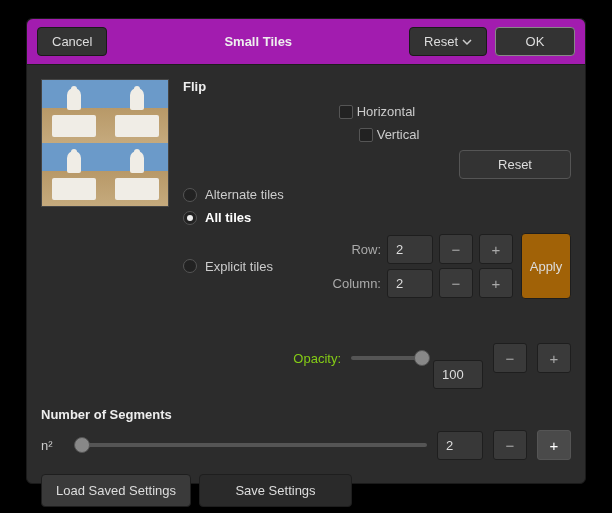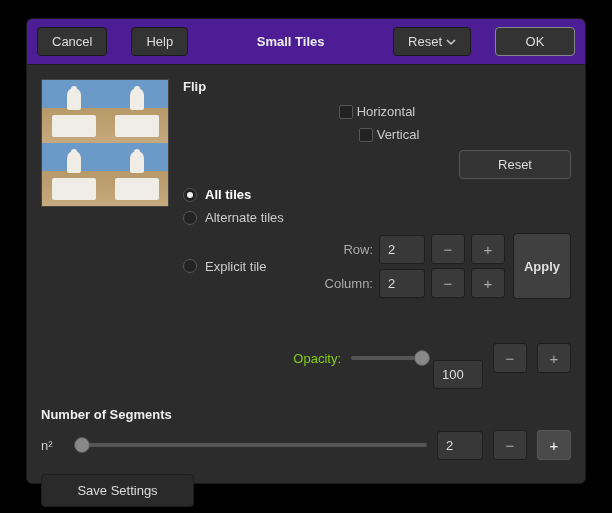--- a/index.html
+++ b/index.html
@@ -19,23 +19,23 @@
     height: 466px;
     background: #2c2c2c;
     border-radius: 6px;
     border: 1px solid #1a1a1a;
     box-shadow: 0 8px 24px rgba(0,0,0,0.6);
   }
   .titlebar {
     display: flex;
     align-items: center;
     padding: 8px 10px;
-    gap: 24px;
+    gap: 8px;
     border-bottom: 1px solid #1e1e1e;
-    background: #4c1d95;
+    background: #a21caf;
     border-radius: 6px 6px 0 0;
   }
   .title-text {
     flex: 1;
     text-align: center;
     font-weight: 600;
     color: #eee;
   }
   .btn {
     background: #333;
@@ -176,31 +176,30 @@
     border: 1px solid #1e1e1e;
     border-radius: 3px;
     color: #aaa;
     display: inline-flex;
     align-items: center;
     justify-content: center;
     font-size: 15px;
     cursor: pointer;
   }
   .apply-btn {
-    width: 58px;
+    width: 50px;
     height: 66px;
-    background: #404040;
+    background: #a16207;
     border: 1px solid #1e1e1e;
     border-radius: 4px;
     color: #ddd;
     display: flex;
     align-items: center;
     justify-content: center;
     cursor: pointer;
-    font-weight: bold;
   }
   .explicit-wrap {
     display: flex;
     gap: 8px;
     align-items: center;
     margin-top: 6px;
   }
   .opacity-row {
     display: flex;
     align-items: center;
@@ -275,21 +274,20 @@
   .chev svg { display:block; }
   .step.hl { background:#4a4a4a; color:#fff; border-color:#555; }
 </style>
 </head>
 <body>
 
 <div class="dialog">
 
   <div class="titlebar">
     <button class="btn">Cancel</button>
-    <button class="btn">Help</button>
     <div class="title-text">Small Tiles</div>
     <button class="btn">
       <span>Reset</span>
       <span class="chev">
         <svg viewBox="0 0 10 10">
             <path d="M1 3 L5 7 L9 3" fill="none" stroke="#ccc" stroke-width="1.5"></path>
           </svg>
       </span>
     </button>
     <button class="btn primary" style="width:80px;justify-content:center">OK</button>
@@ -316,32 +314,32 @@
           <div class="flip-check-row" style="margin-left:24px">
             <span class="checkbox"></span>
             <span>Vertical</span>
           </div>
           <div class="reset-box">
             <button class="btn btn-wide">Reset</button>
           </div>
         </div>
 
         <div class="radio-row">
+          <span class="radio"></span>
+          <span>Alternate tiles</span>
+        </div>
+        <div class="radio-row">
           <span class="radio on"></span>
           <span class="bold">All tiles</span>
-        </div>
-        <div class="radio-row">
-          <span class="radio"></span>
-          <span>Alternate tiles</span>
         </div>
 
         <div class="explicit-wrap">
           <div class="radio-row" style="margin-bottom:0">
             <span class="radio"></span>
-            <span>Explicit tile</span>
+            <span>Explicit tiles</span>
           </div>
 
           <div class="rowcol-grid">
             <span class="lbl">Row:</span>
             <input class="num-input" value="2" style="">
             <span class="step">−</span>
             <span class="step">+</span>
 
             <span class="lbl">Column:</span>
             <input class="num-input" value="2" style="">
@@ -369,17 +367,18 @@
       <span class="lbl">n²</span>
       <div class="slider2">
         <div class="thumb"></div>
       </div>
       <input class="num-input" style="width: 46px;" value="2">
       <span class="step">−</span>
       <span class="step hl">+</span>
     </div>
 
     <div class="bottom-btns">
+      <button class="btn btn-med">Load Saved Settings</button>
       <button class="btn btn-dark" style="width:153px;justify-content:center">Save Settings</button>
     </div>
 
   </div>
 </div>
 
 </body></html>

